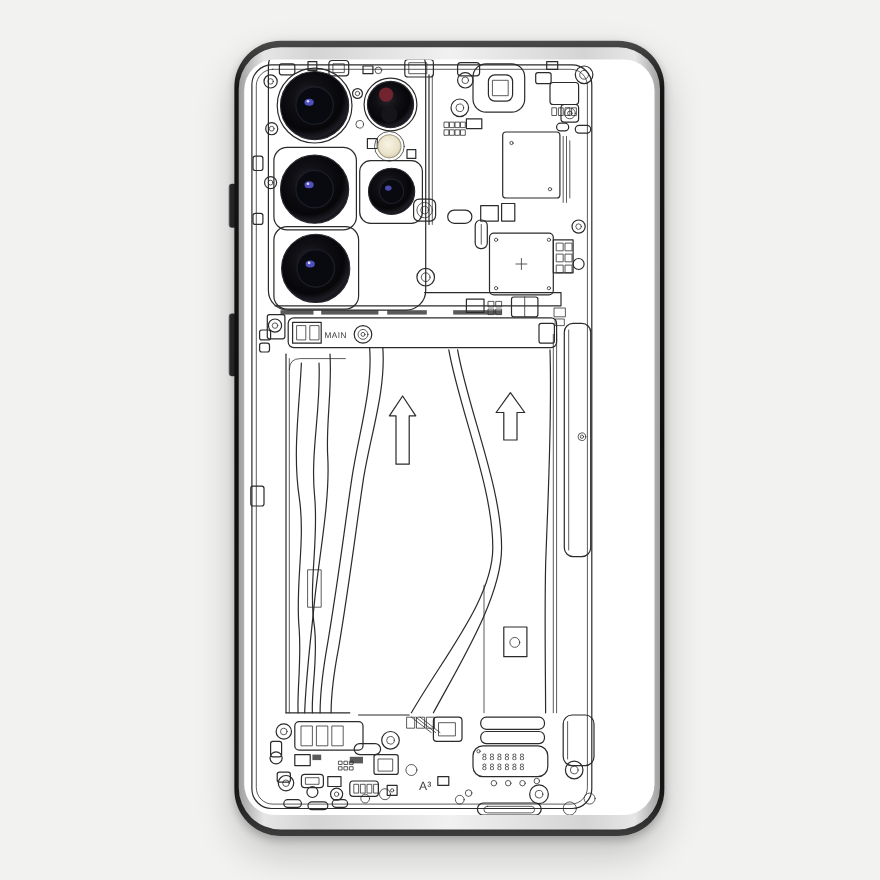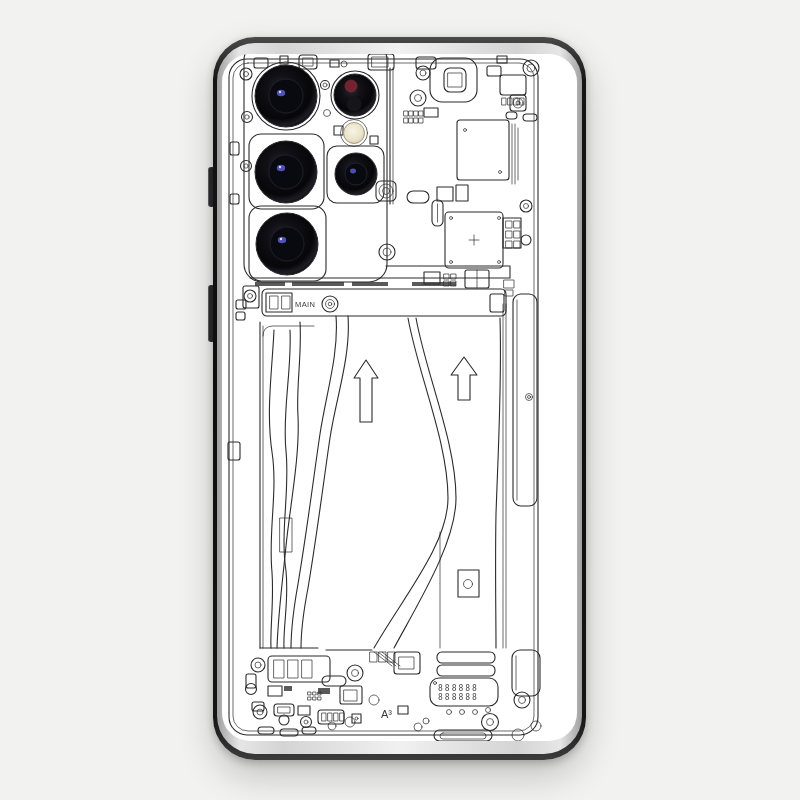--- a/index.html
+++ b/index.html
@@ -1,21 +1,21 @@
 <!DOCTYPE html>
 <html style="--page-bg: #f2f2f1; --frame-color: #151515; --metal-light: #e6e6e6; --skin-color: #ffffff; --line-color: #2b2b2b; --button-color: #2c2c2f; --lens-black: #0a0a0d; --flash-color: #ece6cf; --glint-blue: #5c5cdb; --glint-red: #7b2531;"><head>
 <meta charset="utf-8">
 <style>
   html,body{margin:0;padding:0;}
   .stage{
     position:relative;width:800px;height:800px;overflow:hidden;
     background:var(--page-bg,#f2f2f1);
     font-family:"Liberation Sans", sans-serif;
   }
-  .phone{position:absolute;left:213px;top:37px;width:373px;height:723px;}
+  .phone{position:absolute;left:213px;top:37px;width:373px;height:723px;padding-left:18px;}
   .side-button{
     position:absolute;width:7px;background:var(--button-color,#2c2c2f);
     border-radius:3px;z-index:0;
     box-shadow:inset 1px 0 0 rgba(255,255,255,.25);
   }
   .btn-volume{left:-5px;top:130px;height:40px;}
   .btn-power{left:-5px;top:248px;height:57px;}
   .shell{
     position:absolute;inset:0;border-radius:42px;z-index:1;
     background:linear-gradient(180deg,#4a4a4a 0%,var(--frame-color,#151515) 6%,#0e0e0e 50%,var(--frame-color,#151515) 94%,#3c3c3c 100%);

